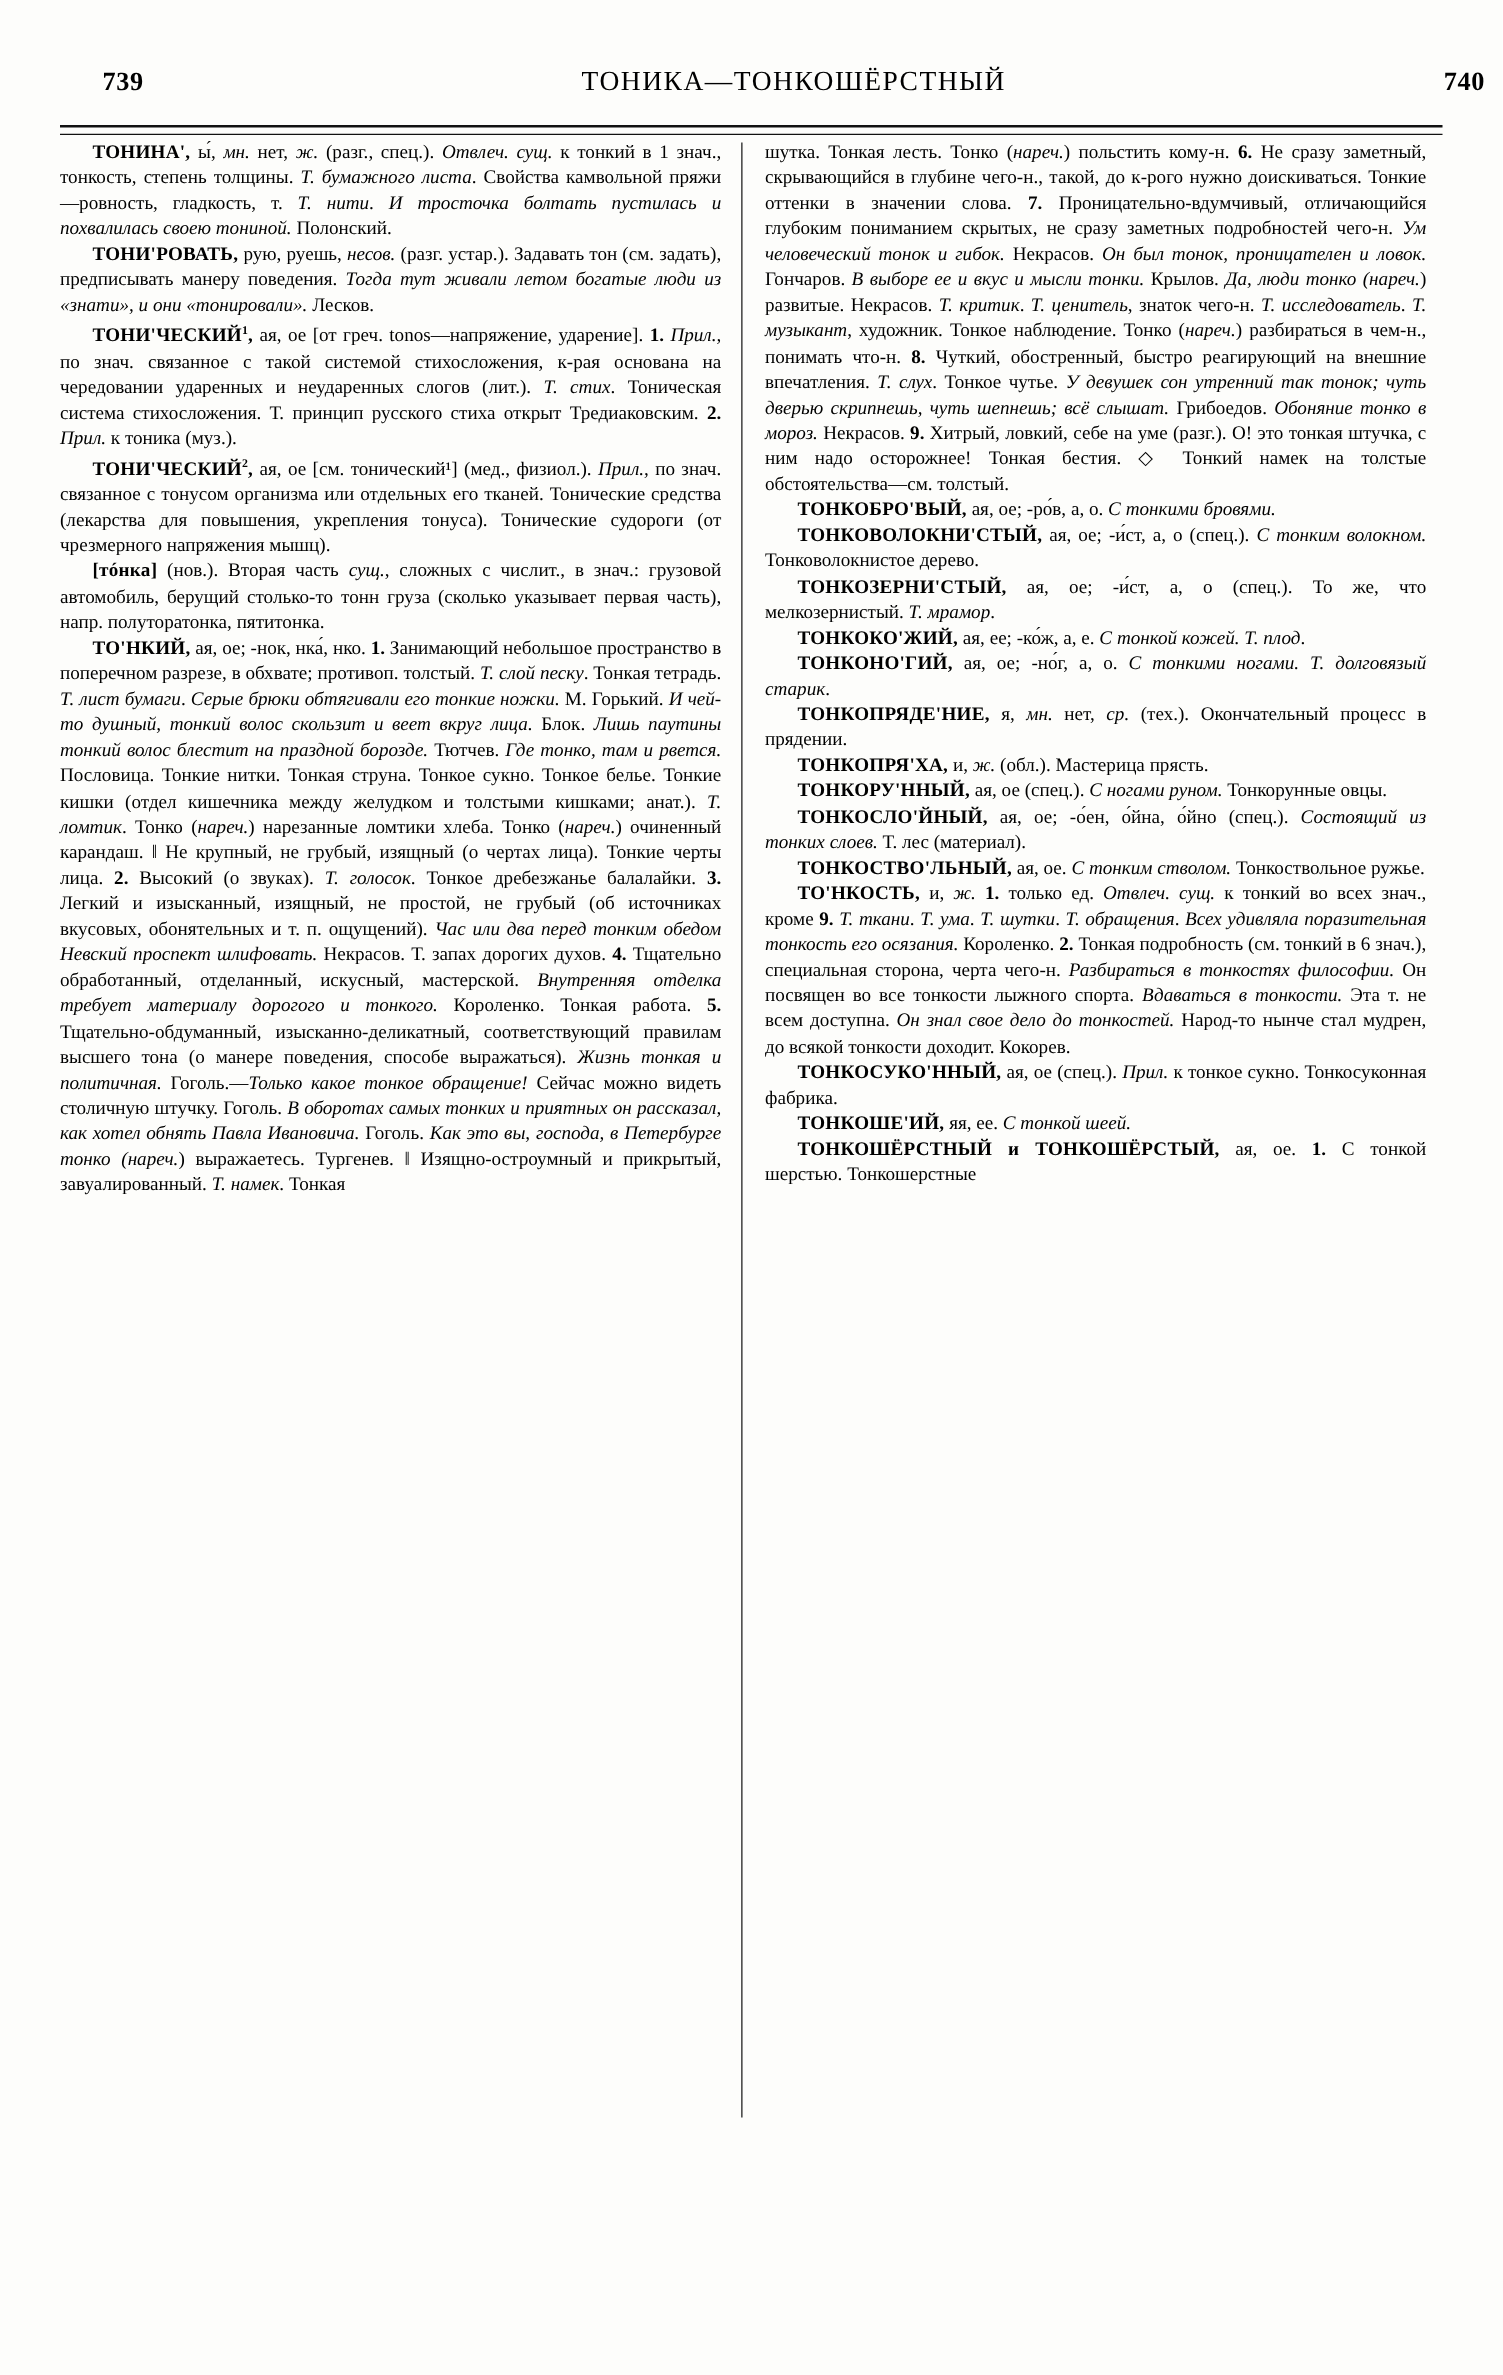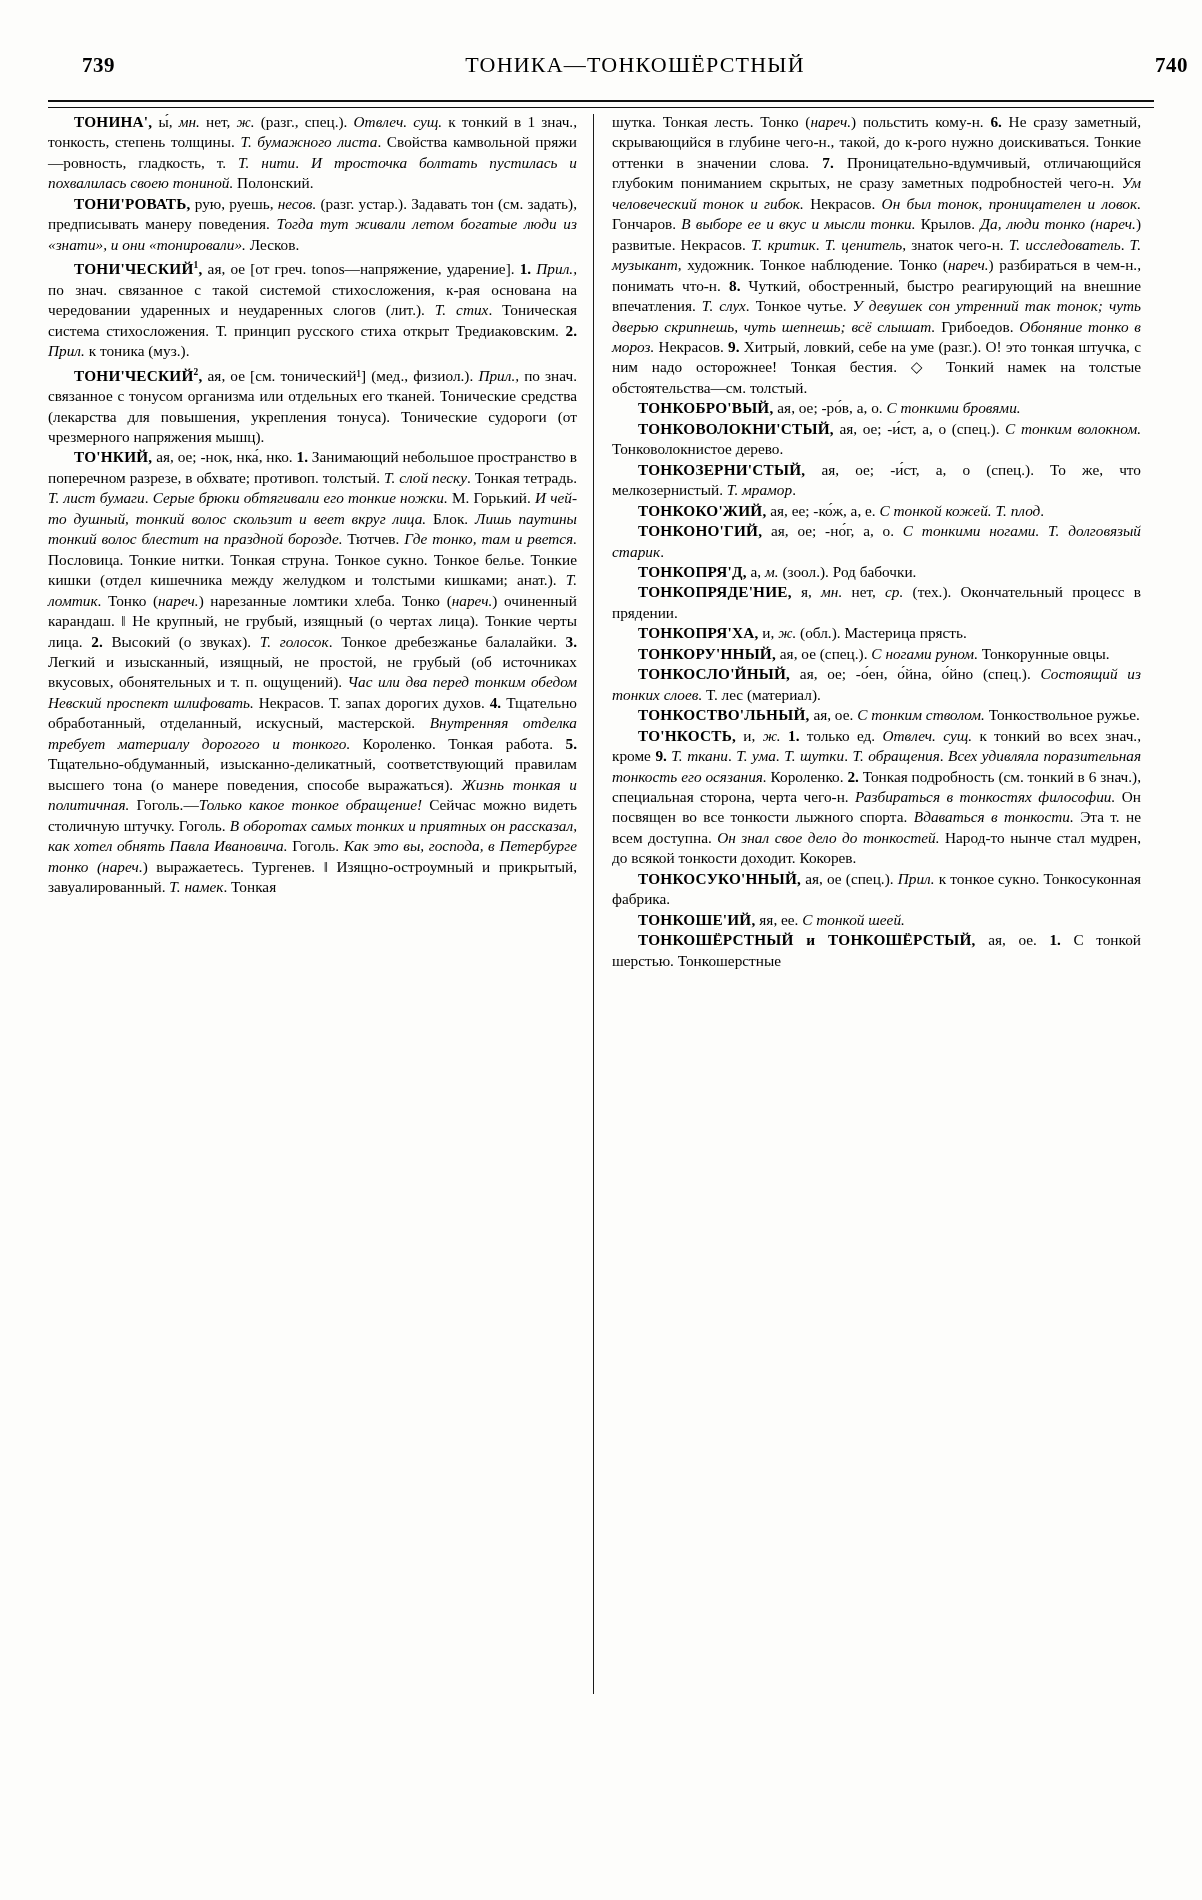--- a/index.html
+++ b/index.html
@@ -122,31 +122,31 @@
   </div>
 
   <div class="rule-top"></div>
 
   <div class="body-cols">
     <div class="col col-left" id="col-left">
         <p class="entry"><span class="hw">ТОНИНА',</span><span> ы́, <span class="it">мн.</span> нет, <span class="it">ж.</span> (разг., спец.). <span class="it">Отвлеч. сущ.</span> к тонкий в 1 знач., тонкость, степень толщины. <span class="it">Т. бумажного листа</span>. Свойства камвольной пряжи—ровность, гладкость, т. <span class="it">Т. нити</span>. <span class="it">И тросточка болтать пустилась и похвалилась своею тониной.</span> Полонский.</span></p>
         <p class="entry"><span class="hw">ТОНИ'РОВАТЬ,</span><span> рую, руешь, <span class="it">несов.</span> (разг. устар.). Задавать тон (см. задать), предписывать манеру поведения. <span class="it">Тогда тут живали летом богатые люди из «знати», и они «тонировали».</span> Лесков.</span></p>
         <p class="entry"><span class="hw">ТОНИ'ЧЕСКИЙ<sup>1</sup>,</span><span> ая, ое [от греч. tonos—напряжение, ударение]. <span class="num">1.</span> <span class="it">Прил.,</span> по знач. связанное с такой системой стихосложения, к-рая основана на чередовании ударенных и неударенных слогов (лит.). <span class="it">Т. стих</span>. Тоническая система стихосложения. Т. принцип русского стиха открыт Тредиаковским. <span class="num">2.</span> <span class="it">Прил.</span> к тоника (муз.).</span></p>
         <p class="entry"><span class="hw">ТОНИ'ЧЕСКИЙ<sup>2</sup>,</span><span> ая, ое [см. тонический¹] (мед., физиол.). <span class="it">Прил.,</span> по знач. связанное с тонусом организма или отдельных его тканей. Тонические средства (лекарства для повышения, укрепления тонуса). Тонические судороги (от чрезмерного напряжения мышц).</span></p>
+        <p class="entry"><span class="hw">[тóнка]</span><span> (нов.). Вторая часть <span class="it">сущ.</span>, сложных с числит., в знач.: грузовой автомобиль, берущий столько-то тонн груза (сколько указывает первая часть), напр. полуторатонка, пятитонка.</span></p>
         <p class="entry"><span class="hw">ТО'НКИЙ,</span><span> ая, ое; -нок, нка́, нко. <span class="num">1.</span> Занимающий небольшое пространство в поперечном разрезе, в обхвате; противоп. толстый. <span class="it">Т. слой песку</span>. Тонкая тетрадь. <span class="it">Т. лист бумаги</span>. <span class="it">Серые брюки обтягивали его тонкие ножки.</span> М. Горький. <span class="it">И чей-то душный, тонкий волос скользит и веет вкруг лица.</span> Блок. <span class="it">Лишь паутины тонкий волос блестит на праздной борозде.</span> Тютчев. <span class="it">Где тонко, там и рвется.</span> Пословица. Тонкие нитки. Тонкая струна. Тонкое сукно. Тонкое белье. Тонкие кишки (отдел кишечника между желудком и толстыми кишками; анат.). <span class="it">Т. ломтик</span>. Тонко (<span class="it">нареч.</span>) нарезанные ломтики хлеба. Тонко (<span class="it">нареч.</span>) очиненный карандаш. <span class="parmark">‖</span> Не крупный, не грубый, изящный (о чертах лица). Тонкие черты лица. <span class="num">2.</span> Высокий (о звуках). <span class="it">Т. голосок</span>. Тонкое дребезжанье балалайки. <span class="num">3.</span> Легкий и изысканный, изящный, не простой, не грубый (об источниках вкусовых, обонятельных и т. п. ощущений). <span class="it">Час или два перед тонким обедом Невский проспект шлифовать.</span> Некрасов. Т. запах дорогих духов. <span class="num">4.</span> Тщательно обработанный, отделанный, искусный, мастерской. <span class="it">Внутренняя отделка требует материалу дорогого и тонкого.</span> Короленко. Тонкая работа. <span class="num">5.</span> Тщательно-обдуманный, изысканно-деликатный, соответствующий правилам высшего тона (о манере поведения, способе выражаться). <span class="it">Жизнь тонкая и политичная.</span> Гоголь.—<span class="it">Только какое тонкое обращение!</span> Сейчас можно видеть столичную штучку. Гоголь. <span class="it">В оборотах самых тонких и приятных он рассказал, как хотел обнять Павла Ивановича.</span> Гоголь. <span class="it">Как это вы, господа, в Петербурге тонко (<span class="it">нареч.</span></span>) выражаетесь. Тургенев. <span class="parmark">‖</span> Изящно-остроумный и прикрытый, завуалированный. <span class="it">Т. намек</span>. Тонкая</span></p>
       </div>
     <div class="col-divider"></div>
     <div class="col col-right" id="col-right">
         <p class="cont"><span>шутка. Тонкая лесть. Тонко (<span class="it">нареч.</span>) польстить кому-н. <span class="num">6.</span> Не сразу заметный, скрывающийся в глубине чего-н., такой, до к-рого нужно доискиваться. Тонкие оттенки в значении слова. <span class="num">7.</span> Проницательно-вдумчивый, отличающийся глубоким пониманием скрытых, не сразу заметных подробностей чего-н. <span class="it">Ум человеческий тонок и гибок.</span> Некрасов. <span class="it">Он был тонок, проницателен и ловок.</span> Гончаров. <span class="it">В выборе ее и вкус и мысли тонки.</span> Крылов. <span class="it">Да, люди тонко (<span class="it">нареч.</span></span>) развитые. Некрасов. <span class="it">Т. критик</span>. <span class="it">Т. ценитель</span>, знаток чего-н. <span class="it">Т. исследователь</span>. <span class="it">Т. музыкант</span>, художник. Тонкое наблюдение. Тонко (<span class="it">нареч.</span>) разбираться в чем-н., понимать что-н. <span class="num">8.</span> Чуткий, обостренный, быстро реагирующий на внешние впечатления. <span class="it">Т. слух</span>. Тонкое чутье. <span class="it">У девушек сон утренний так тонок; чуть дверью скрипнешь, чуть шепнешь; всё слышат.</span> Грибоедов. <span class="it">Обоняние тонко в мороз.</span> Некрасов. <span class="num">9.</span> Хитрый, ловкий, себе на уме (разг.). О! это тонкая штучка, с ним надо осторожнее! Тонкая бестия. <span class="dia">◇</span> Тонкий намек на толстые обстоятельства—см. толстый.</span></p>
         <p class="entry"><span class="hw">ТОНКОБРО'ВЫЙ,</span><span> ая, ое; -ро́в, а, о. <span class="it">С тонкими бровями.</span></span></p>
         <p class="entry"><span class="hw">ТОНКОВОЛОКНИ'СТЫЙ,</span><span> ая, ое; -и́ст, а, о (спец.). <span class="it">С тонким волокном.</span> Тонковолокнистое дерево.</span></p>
         <p class="entry"><span class="hw">ТОНКОЗЕРНИ'СТЫЙ,</span><span> ая, ое; -и́ст, а, о (спец.). То же, что мелкозернистый. <span class="it">Т. мрамор</span>.</span></p>
         <p class="entry"><span class="hw">ТОНКОКО'ЖИЙ,</span><span> ая, ее; -ко́ж, а, е. <span class="it">С тонкой кожей.</span> <span class="it">Т. плод</span>.</span></p>
         <p class="entry"><span class="hw">ТОНКОНО'ГИЙ,</span><span> ая, ое; -но́г, а, о. <span class="it">С тонкими ногами.</span> <span class="it">Т. долговязый старик</span>.</span></p>
-        <p class="entry"><span class="hw">ТОНКОПРЯ'Д,</span><span> а, <span class="it">м.</span> (зоол.). Род бабочки.</span></p>
         <p class="entry"><span class="hw">ТОНКОПРЯДЕ'НИЕ,</span><span> я, <span class="it">мн.</span> нет, <span class="it">ср.</span> (тех.). Окончательный процесс в прядении.</span></p>
         <p class="entry"><span class="hw">ТОНКОПРЯ'ХА,</span><span> и, <span class="it">ж.</span> (обл.). Мастерица прясть.</span></p>
         <p class="entry"><span class="hw">ТОНКОРУ'ННЫЙ,</span><span> ая, ое (спец.). <span class="it">С ногами руном.</span> Тонкорунные овцы.</span></p>
         <p class="entry"><span class="hw">ТОНКОСЛО'ЙНЫЙ,</span><span> ая, ое; -о́ен, о́йна, о́йно (спец.). <span class="it">Состоящий из тонких слоев.</span> Т. лес (материал).</span></p>
         <p class="entry"><span class="hw">ТОНКОСТВО'ЛЬНЫЙ,</span><span> ая, ое. <span class="it">С тонким стволом.</span> Тонкоствольное ружье.</span></p>
         <p class="entry"><span class="hw">ТО'НКОСТЬ,</span><span> и, <span class="it">ж.</span> <span class="num">1.</span> только ед. <span class="it">Отвлеч. сущ.</span> к тонкий во всех знач., кроме <span class="num">9.</span> <span class="it">Т. ткани</span>. <span class="it">Т. ума</span>. <span class="it">Т. шутки</span>. <span class="it">Т. обращения</span>. <span class="it">Всех удивляла поразительная тонкость его осязания.</span> Короленко. <span class="num">2.</span> Тонкая подробность (см. тонкий в 6 знач.), специальная сторона, черта чего-н. <span class="it">Разбираться в тонкостях философии.</span> Он посвящен во все тонкости лыжного спорта. <span class="it">Вдаваться в тонкости.</span> Эта т. не всем доступна. <span class="it">Он знал свое дело до тонкостей.</span> Народ-то нынче стал мудрен, до всякой тонкости доходит. Кокорев.</span></p>
         <p class="entry"><span class="hw">ТОНКОСУКО'ННЫЙ,</span><span> ая, ое (спец.). <span class="it">Прил.</span> к тонкое сукно. Тонкосуконная фабрика.</span></p>
         <p class="entry"><span class="hw">ТОНКОШЕ'ИЙ,</span><span> яя, ее. <span class="it">С тонкой шеей.</span></span></p>
         <p class="entry"><span class="hw">ТОНКОШЁРСТНЫЙ и ТОНКОШЁРСТЫЙ,</span><span> ая, ое. <span class="num">1.</span> С тонкой шерстью. Тонкошерстные</span></p>
       </div>

